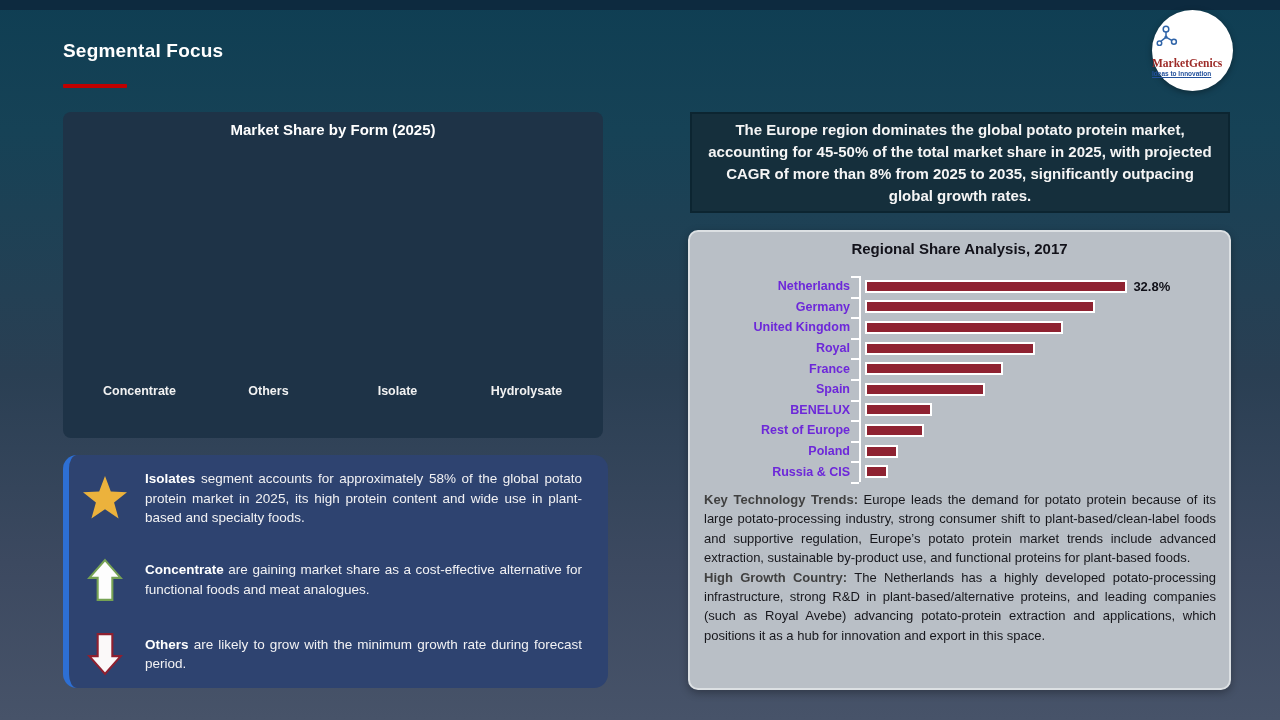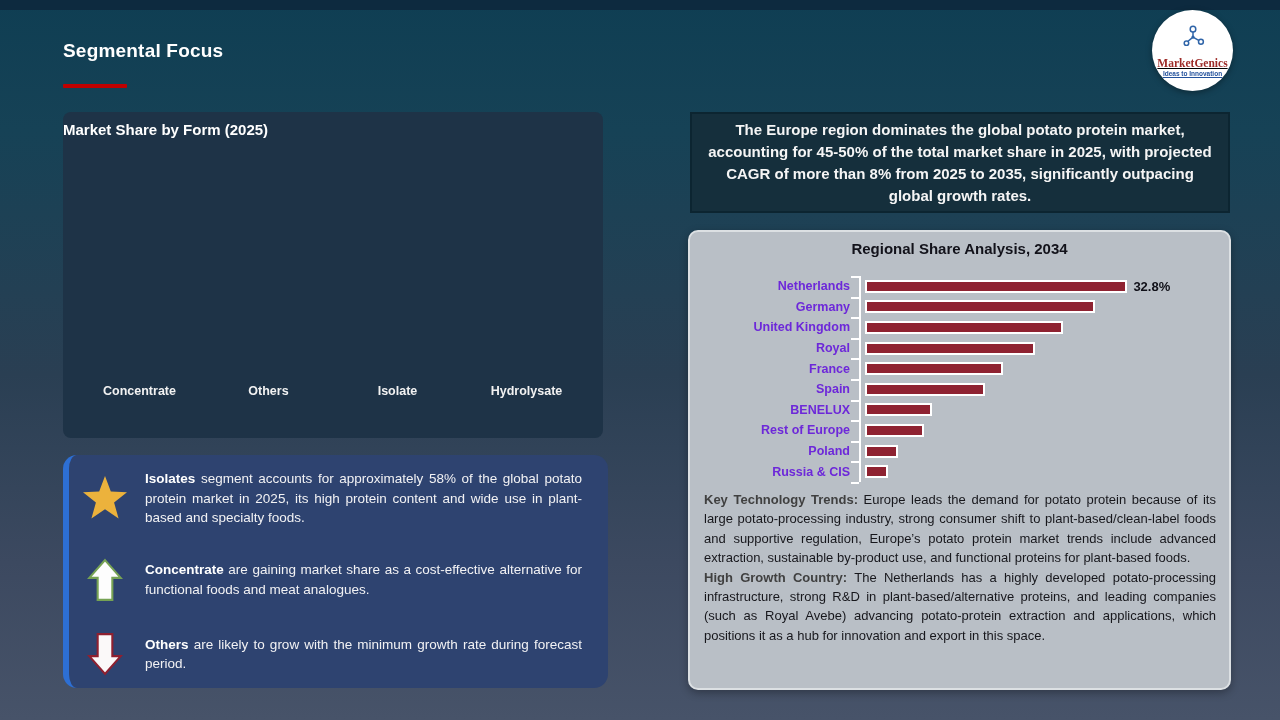--- a/index.html
+++ b/index.html
@@ -7,27 +7,27 @@
   body { font-family:"Liberation Sans", sans-serif; }
   .slide { position:relative; width:1280px; height:720px;
     background:linear-gradient(180deg,#0F3E53 0%,#164256 18%,#2A3F53 52%,#3C4960 78%,#475369 100%); }
   .top-strip { position:absolute; top:0; left:0; right:0; height:10px; background:#0D2A3F; }
 
   .page-title { position:absolute; left:63px; top:40px; font-size:19px; font-weight:bold; color:#FFFFFF; letter-spacing:.2px; }
   .title-underline { position:absolute; left:63px; top:84px; width:64px; height:4px; background:#C00000; border-radius:1px; }
 
   
   .logo { position:absolute; left:1152px; top:10px; width:81px; height:81px; border-radius:50%; background:#FFFFFF;
-    box-shadow:0 2px 6px rgba(0,0,0,.35); display:flex; flex-direction:column; align-items:center; justify-content:center;text-decoration:underline; }
+    box-shadow:0 2px 6px rgba(0,0,0,.35); display:flex; flex-direction:column; align-items:flex-start; justify-content:center; }
   .logo-name { font-family:"Liberation Serif", serif; font-size:11.5px; font-weight:bold; color:#9D2B28; margin-top:1px; }
   .logo-tagline { font-size:6.5px; font-weight:bold; color:#23519C; text-decoration:underline; margin-top:1px; }
 
   
   .form-panel { position:absolute; left:63px; top:112px; width:540px; height:326px; background:#1E3347; border-radius:8px; }
-  .chart-title { padding-top:9px; font-size:15px; font-weight:bold; color:#FFFFFF; }
+  .chart-title { text-align:center; padding-top:9px; font-size:15px; font-weight:bold; color:#FFFFFF; }
   .plot { position:absolute; left:12px; top:92px; width:516px; height:171px; border-bottom:2px solid #FFFFFF; }
   .gridline { position:absolute; left:0; right:0; height:0; border-top:1px dashed rgba(173,192,203,.38); }
   .vbar { position:absolute; bottom:0; width:64px; border:2px solid #FFFFFF; border-bottom:none; }
   .bar-label { position:absolute; width:129px; text-align:center; font-size:13px; color:#FFFFFF; }
   .vtick { position:absolute; bottom:-8px; width:2px; height:6px; background:#FFFFFF; }
   .xlabels { position:absolute; left:12px; top:272px; width:516px; display:flex; }
   .xlabel { width:129px; text-align:center; font-size:12.5px; font-weight:bold; color:#F2F2F2; }
 
   
   .insight-box { position:absolute; left:63px; top:455px; width:545px; height:233px; background:#2E4370;
@@ -120,21 +120,21 @@
         </span>
         <p class="insight-text"><strong>Others</strong> are likely to grow with the minimum growth rate during forecast period.</p>
       </div>
     </section>
 
   <section class="highlight-box">
     <p class="highlight-text">The Europe region dominates the global potato protein market, accounting for 45-50% of the total market share in 2025, with projected CAGR of more than 8% from 2025 to 2035, significantly outpacing global growth rates.</p>
   </section>
 
   <section class="regional-panel">
-    <div class="regional-title">Regional Share Analysis, 2034</div>
+    <div class="regional-title">Regional Share Analysis, 2017</div>
     <div class="hchart">
         <div class="haxis"></div>
         <div class="htick" style="top: 0px;"></div>
         <div class="htick" style="top: 20.6px;"></div>
         <div class="htick" style="top: 41.2px;"></div>
         <div class="htick" style="top: 61.8px;"></div>
         <div class="htick" style="top: 82.4px;"></div>
         <div class="htick" style="top: 103px;"></div>
         <div class="htick" style="top: 123.6px;"></div>
         <div class="htick" style="top: 144.2px;"></div>

